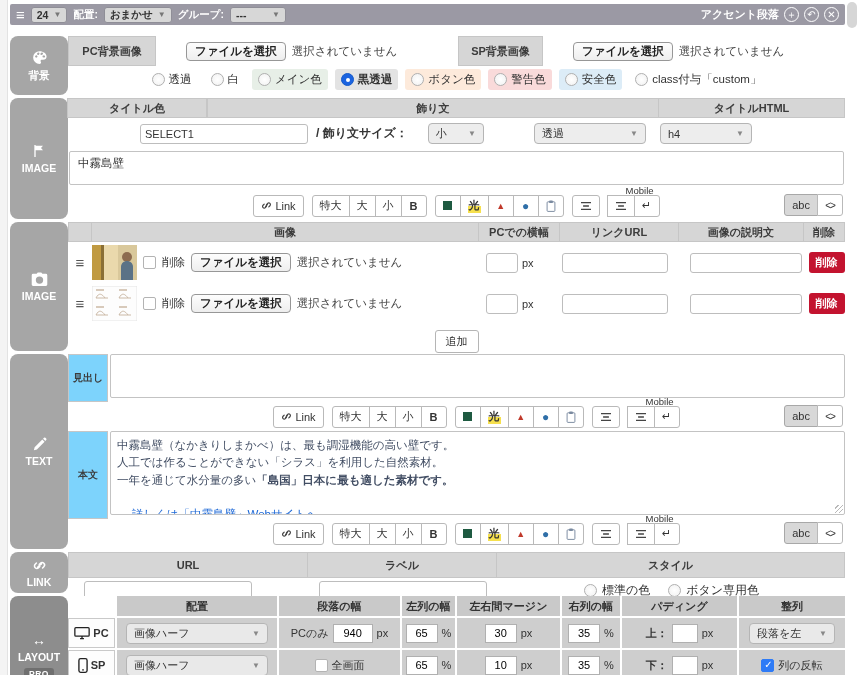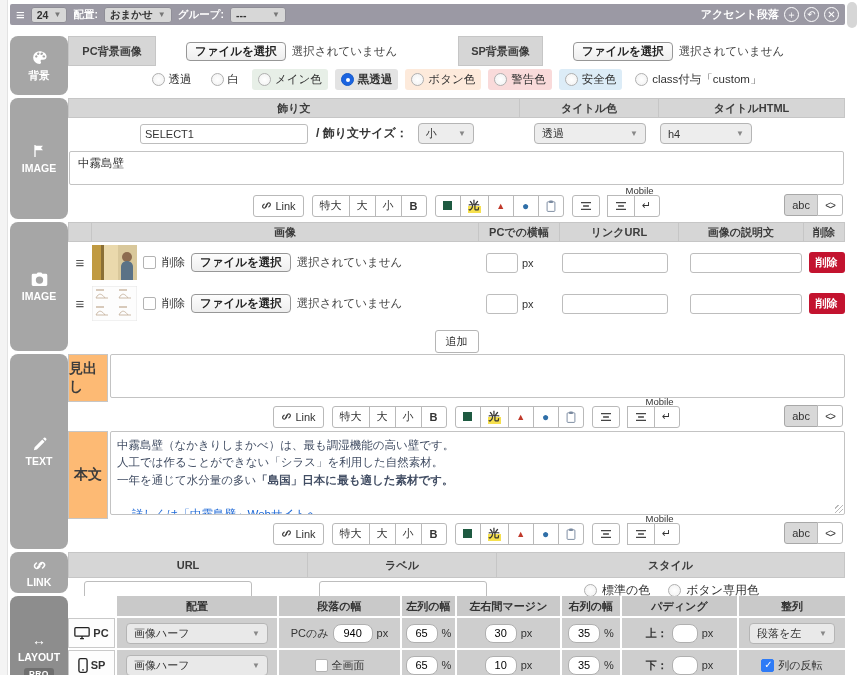--- a/index.html
+++ b/index.html
@@ -56,21 +56,21 @@
   .chip { display:flex; align-items:center; gap:4px; height:21px; padding:0 6px; border-radius:3px; font-size:11.5px; color:#333; }
 
   
   .title-band { height:121px; }
   .t-head { display:flex; height:20px; }
   .t-c1 { width:452px; } .t-c2 { width:140px; margin-left:-1px; } .t-c3 { flex:1; margin-left:-1px; }
   .t-row { display:flex; height:31px; align-items:center; }
   .t-r1 { width:452px; display:flex; align-items:center; padding-left:72px; }
   .t-r2 { width:140px; display:flex; justify-content:center; }
   .t-r3 { flex:1; display:flex; }
-  .slash-label { font-size:12px; font-weight:bold; color:#333; margin:0 10px 0 8px; white-space:nowrap; }
+  .slash-label { font-size:12px; font-weight:bold; color:#333; margin:0 20px 0 8px; white-space:nowrap; }
   .t-area { margin:2px 1px; }
   .t-area textarea { width:100%; height:34px; border:1px solid #c3c3c3; border-radius:2px; resize:none; font-size:11.5px;
                      padding:4px 8px; color:#333; font-family:"Liberation Sans","DejaVu Sans",sans-serif; }
 
   
   .toolbar { height:29px; display:flex; align-items:center; justify-content:center; gap:8px; position:relative; }
   .tb-grp { display:flex; }
   .tb-btn { height:22px; min-width:26px; background:#fff; border:1px solid #b9b9b9; display:flex; align-items:center; justify-content:center;
             font-size:11px; color:#333; padding:0 7px; cursor:pointer; margin-left:-1px; white-space:nowrap; }
   .tb-grp .tb-btn:first-child { border-radius:3px 0 0 3px; margin-left:0; }
@@ -102,22 +102,22 @@
   .c-del { flex:1; justify-content:center; }
   .thumb { width:45px; height:35px; flex:0 0 45px; }
   .del-label { font-size:11.5px; }
   .redbtn { background:#c3132f; color:#fff; border:none; border-radius:3px; font-size:11px; font-weight:bold; padding:3px 7px; cursor:pointer; }
   .img-add { display:flex; justify-content:center; margin-top:6px; }
   .addbtn { background:#fff; border:1px solid #b5b5b5; border-radius:3px; font-size:11px; color:#333; padding:3px 10px; cursor:pointer; }
 
   
   .text-band { height:195px; }
   .text-row { display:flex; }
-  .lab40 { width:40px; flex:0 0 40px; background:#fdba74; border:1px solid #c6c6c6; display:flex; align-items:center;
-           justify-content:center; font-size:14px; font-weight:bold; color:#3c3c3c; }
+  .lab40 { width:40px; flex:0 0 40px; background:#7dd3fc; border:1px solid #c6c6c6; display:flex; align-items:center;
+           justify-content:center; font-size:10px; font-weight:bold; color:#3c3c3c; }
   .text-row .area { flex:1; margin-left:2px; }
   .area textarea { width:100%; height:44px; border:1px solid #c3c3c3; border-radius:2px; resize:none;
                    font-family:"Liberation Sans","DejaVu Sans",sans-serif; }
   .bodybox { width:100%; height:84px; border:1px solid #c3c3c3; border-radius:2px; background:#fff; padding:5px 6px;
              font-size:11.5px; line-height:1.5; color:#414d63; position:relative; overflow:hidden; }
   .bodyline { min-height:17px; }
   .linkline { color:#1a66d6; }
   .grip { position:absolute; right:1px; bottom:1px; width:8px; height:8px;
           background:repeating-linear-gradient(135deg,transparent 0 2px,#b9b9b9 2px 3px); }
   .text-band .toolbar { margin-left:40px; }
@@ -134,21 +134,21 @@
 
   
   .layout-band { height:120px; }
   .lay-grid { display:grid; grid-template-columns:47px 160px 121px 53px 103px 58px 115px 106px;
               grid-auto-rows:minmax(20px,auto); gap:2px; background:#fff; font-size:11px; }
   .lay-grid > div { display:flex; align-items:center; justify-content:center; }
   .lay-h { background:#c9c9c9; font-weight:bold; color:#333; height:20px; }
   .lay-h.blank { background:transparent; }
   .lay-c { background:#cecece; height:30px; gap:4px; }
   .lay-dev { background:#fdfdfd; border:1px solid #c9c9c9; font-weight:bold; gap:3px; height:30px; }
-  .lay-inp { width:32px; height:19px; border:1px solid #b0b0b0; border-radius:8px; font-size:11px; text-align:center; padding:0 2px; }
+  .lay-inp { width:32px; height:19px; border:1px solid #b0b0b0; border-radius:0; font-size:11px; text-align:center; padding:0 2px; }
   .lay-inp.w40 { width:40px; } .lay-inp.w26 { width:26px; }
   .unit { font-size:11px; color:#333; }
   .lay-sel { background:#e9e9e9; }
   .padlbl { font-size:11px; font-weight:bold; }
 </style>
 </head>
 <body>
 
 <div class="gutter"></div>
 <div class="scroll-thumb"></div>
@@ -242,22 +242,22 @@
 
   <div class="band title-band">
     <div class="tab">
       <svg width="16" height="16" viewBox="0 0 24 24">
           <path fill="#fff" d="M5 3h2v18H5zM7 4h11l-3 3.5L18 11H7z"></path>
         </svg>
       <span>IMAGE</span>
     </div>
     <div class="panel">
       <div class="t-head">
+        <div class="hcell t-c2">タイトル色</div>
         <div class="hcell t-c1">飾り文</div>
-        <div class="hcell t-c2">タイトル色</div>
         <div class="hcell t-c3">タイトルHTML</div>
       </div>
       <div class="t-row">
         <div class="t-r1">
           <input class="inp" style="width: 168px;" value="SELECT1">
           <span class="slash-label">/ 飾り文サイズ：</span>
           <span class="sel" style="width:56px;">
               <span>小</span>
               <span class="car">▼</span>
             </span>

